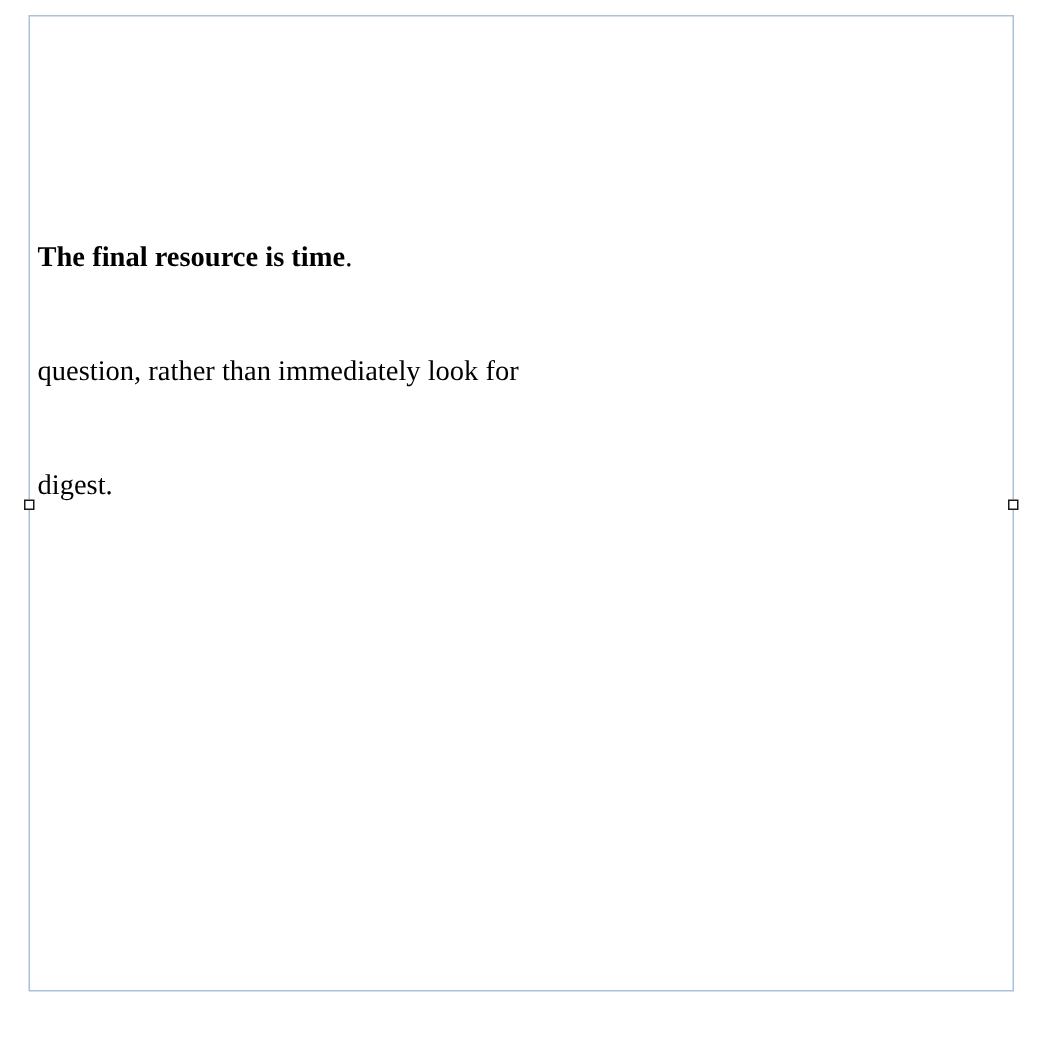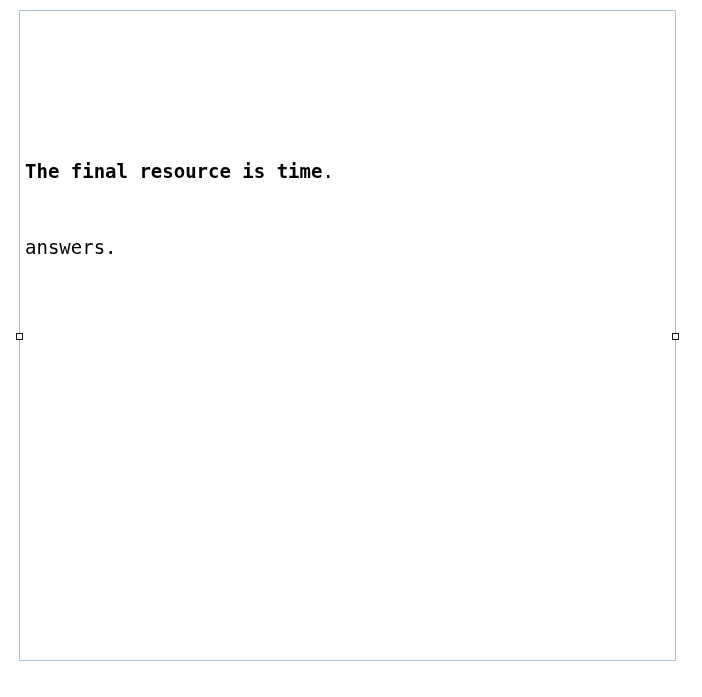--- a/index.html
+++ b/index.html
@@ -34,20 +34,21 @@
     color: #000000;
     font-size: 19px;
     line-height: 25.4px;
     letter-spacing: 0px;
     white-space: pre-wrap;
   }
 
   .para {
     margin: 0;
     padding: 0;
+    font-family: Liberation Serif, serif;
   }
   .line {
     display: block;
     min-height: 25.4px;
     white-space: pre;
   }
   .blankline {
     display: block;
     height: 25.4px;
   }
@@ -78,21 +79,22 @@
 </style>
 </head>
 <body>
 
 <div id="text-frame">
 
   <div id="text-body">
 
     <div class="para">
       <span class="line"><span class="heading-strong">The final resource is time</span><span class="heading-tail">.</span></span>
-      <span class="line">answers.</span>
+      <span class="line">question, rather than immediately look for</span>
+      <span class="line">digest.</span>
     </div>
 
     <span class="blankline"></span>
     <span class="blankline"></span>
 
     
 
     
 
     

